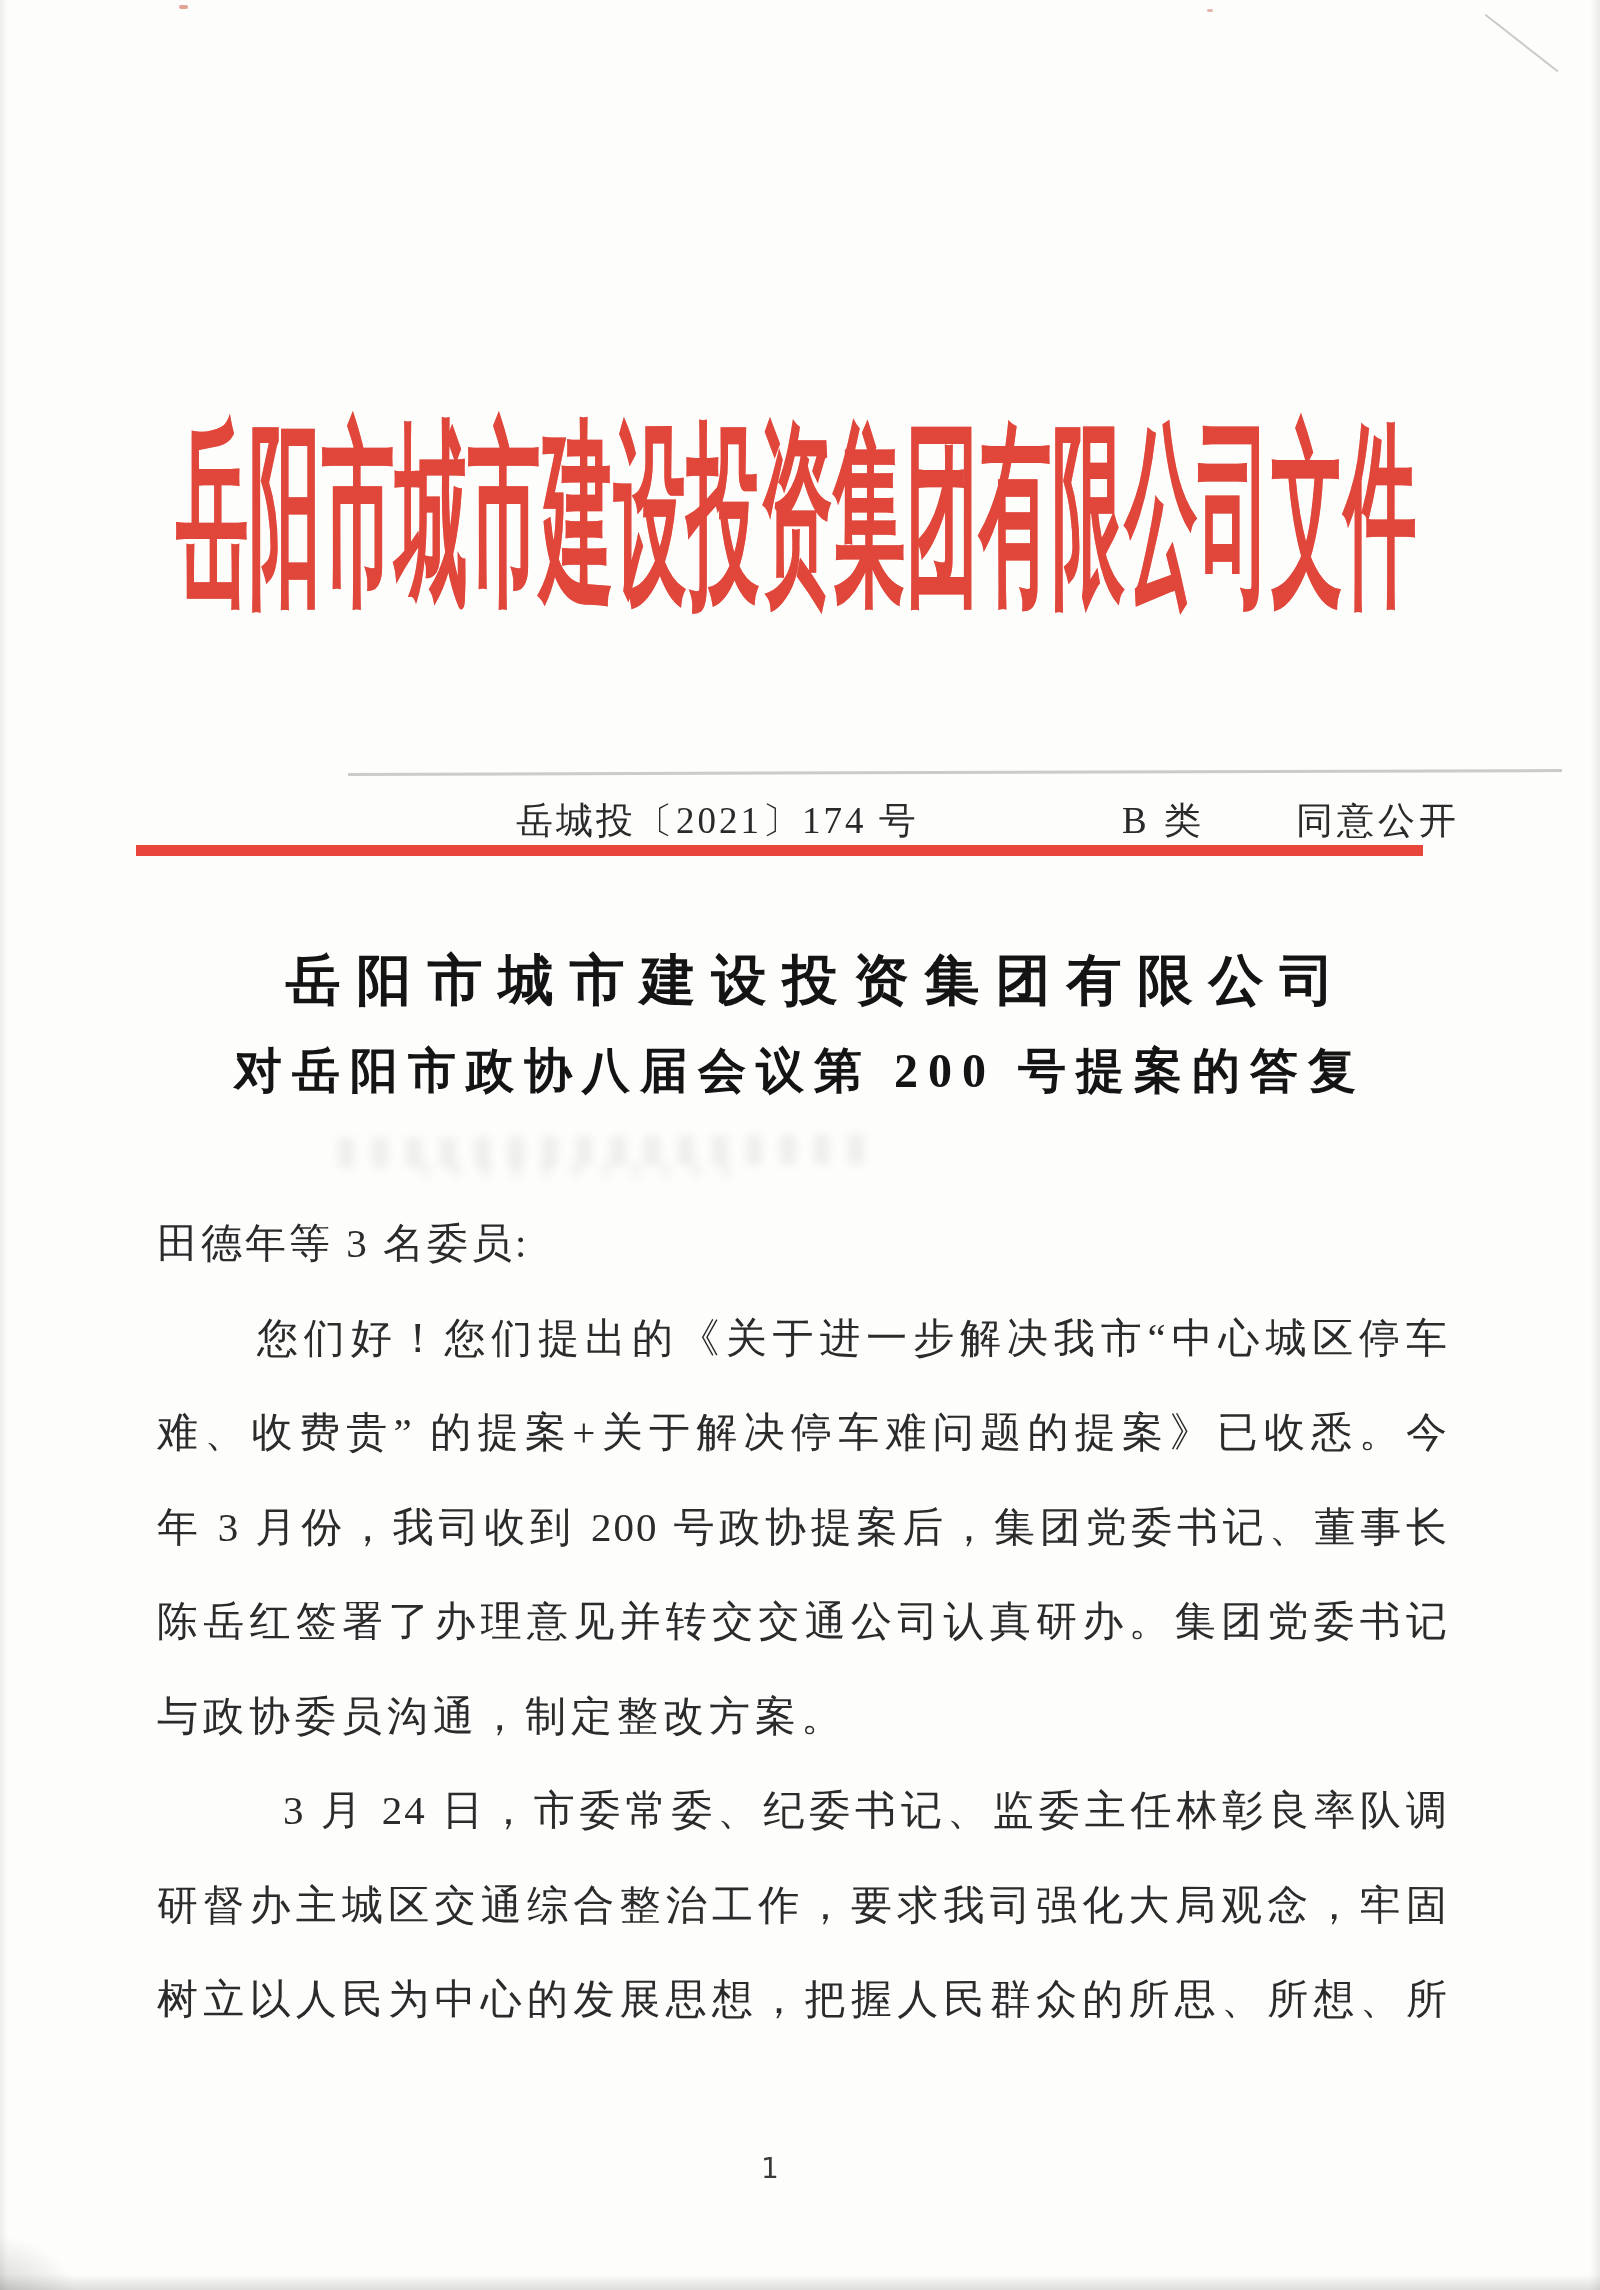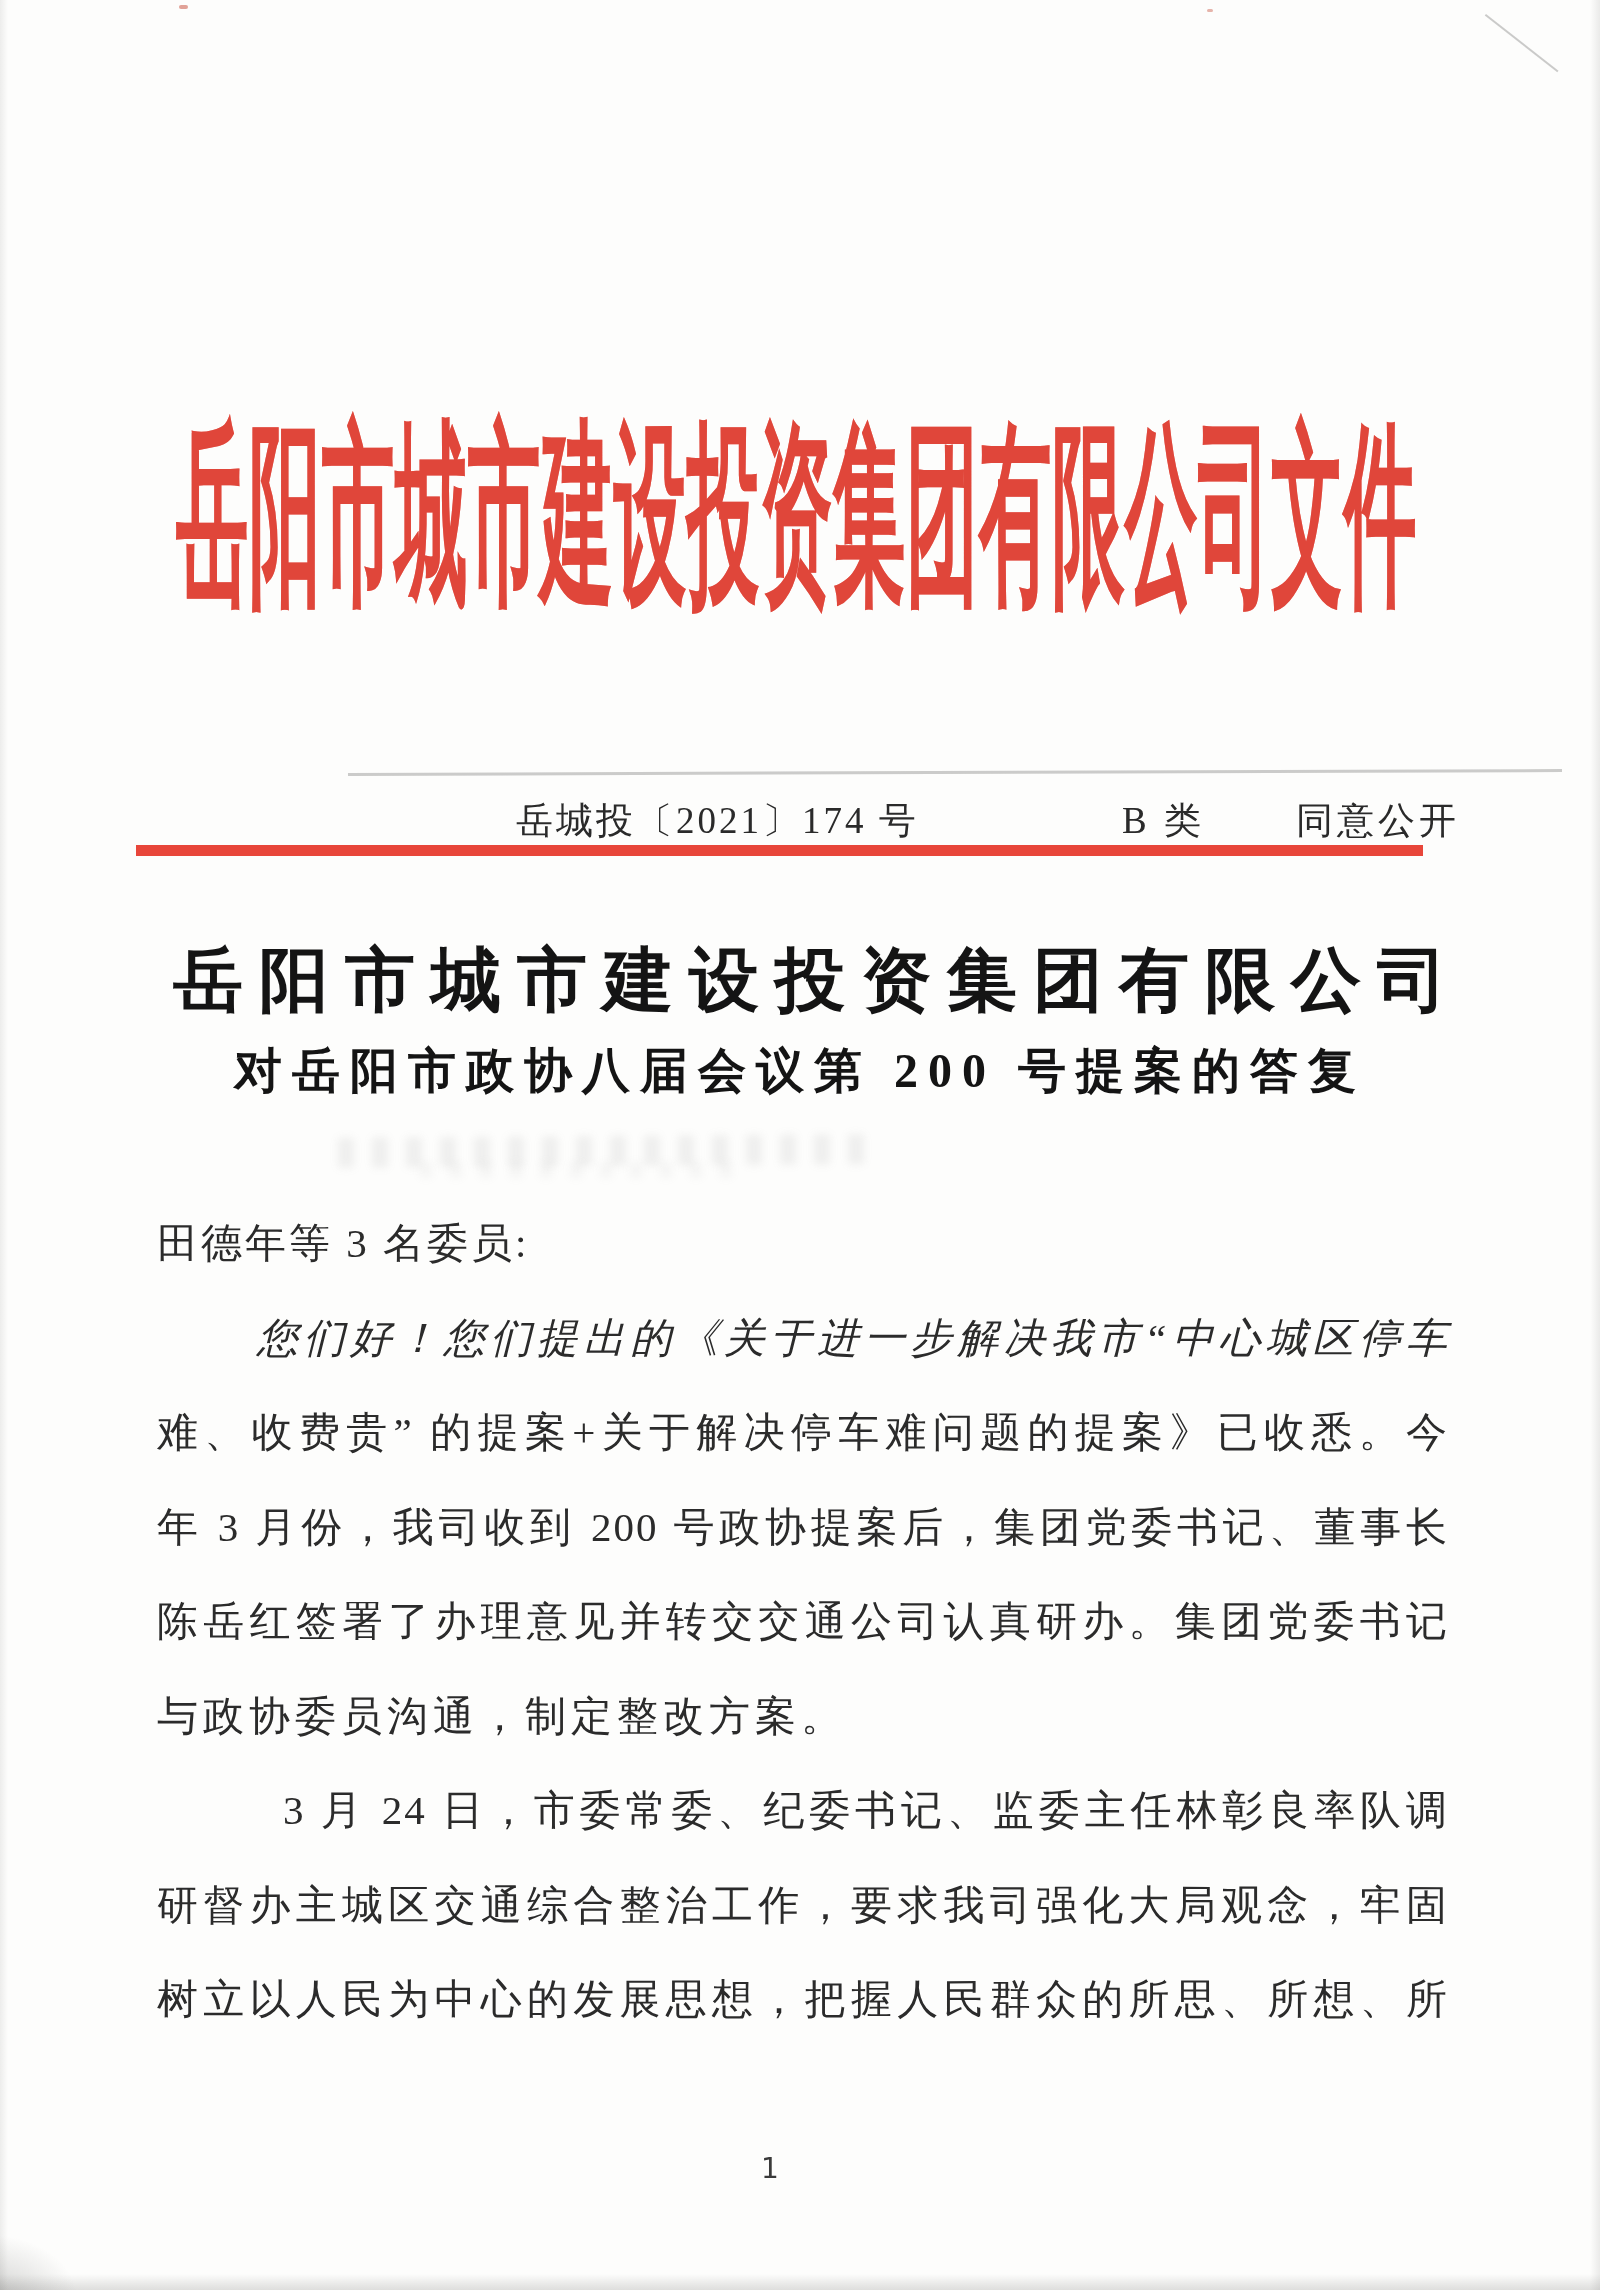--- a/index.html
+++ b/index.html
@@ -60,21 +60,21 @@
     position: absolute; top: 845px; left: 136px;
     width: 1287px; height: 11px;
     background: #e8463a;
   }
 
   
   .title-block {
     position: absolute; top: 936px; left: 0; width: 1600px;
     text-align: center; font-weight: bold; color: #141414;
   }
-  .title-line1 { font-size: 70px; line-height: 90px; letter-spacing: 16px; margin-left: 36px; }
+  .title-line1 { font-size: 55px; line-height: 90px; letter-spacing: 16px; margin-left: 36px; }
   .title-line2 { font-size: 48px; line-height: 90px; letter-spacing: 10px; }
 
   
   .ghost-smudge {
     position: absolute; top: 1136px; left: 338px; width: 530px; height: 30px;
     background: repeating-linear-gradient(90deg,
       rgba(140,140,140,0.45) 0px 16px, rgba(0,0,0,0) 16px 34px);
     filter: blur(4px);
     opacity: 0.28;
     transform: rotate(-0.4deg);
@@ -95,21 +95,21 @@
   .bline {
     line-height: 94.5px;
     height: 94.5px;
     letter-spacing: 2px;
     text-align: justify;
     text-align-last: justify;
     white-space: nowrap;
   }
   .bline.no-just { text-align: left; text-align-last: left; letter-spacing: 5px; }
   .bline.salutation { text-align: left; text-align-last: left; letter-spacing: 3px; }
-  .bline.indent1 { padding-left: 100px; font-style: italic; }
+  .bline.indent1 { padding-left: 100px; }
   .bline.indent2 { padding-left: 126px; }
 
   
   .page-number {
     position: absolute; top: 2152px; left: 650px; width: 240px;
     text-align: center; font-size: 28px; color: #3a3a3a;
     font-family: "DejaVu Sans", sans-serif;
   }
 
   

